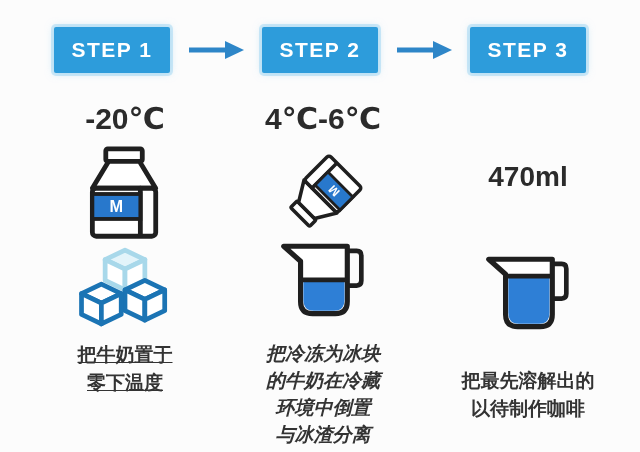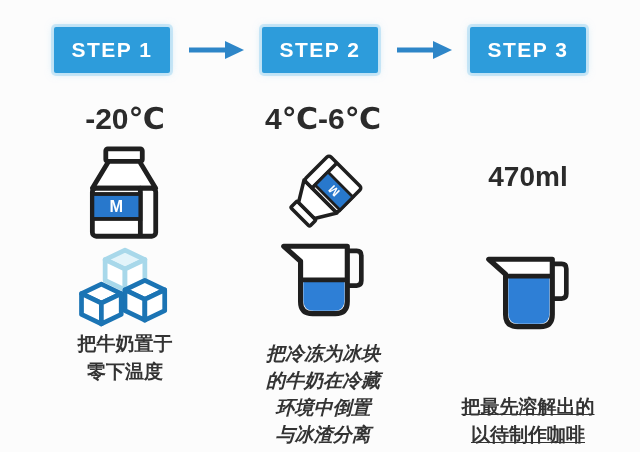--- a/index.html
+++ b/index.html
@@ -18,23 +18,23 @@
 
   
   .col{position:absolute;top:95px;display:flex;flex-direction:column;align-items:center;}
   .col1{left:40px;width:170px;}
   .col2{left:233px;width:180px;}
   .col3{left:438px;width:180px;gap:28px;}
 
   .temp{font-size:30px;font-weight:700;color:var(--text_dark,#2b2b2b);padding-top:6px;}
   .volume{font-size:28px;font-weight:700;color:var(--text_dark,#2b2b2b);margin-top:66px;}
   .caption{font-size:19px;font-weight:700;color:#333;text-align:center;line-height:28px;}
-  .col1 .caption{margin-top:0;}
+  .col1 .caption{margin-top:11px;text-decoration:underline;}
   .col2 .caption{margin-top:18px;line-height:27px;font-style:italic;}
-  .col3 .caption{margin-top:30px;text-decoration:underline;}
+  .col3 .caption{margin-top:4px;}
 
   .icon-carton{margin-top:10px;}
   .icon-ice{margin-top:4px;}
   .icon-carton-tilted{margin-top:14px;}
   .col3 .icon-jug{margin-top:28px;}
 
   
   .outline{stroke:var(--outline_dark,#1f1f1f);fill:#fff;stroke-linejoin:round;stroke-linecap:round;}
   .outline-nofill{stroke:var(--outline_dark,#1f1f1f);fill:none;stroke-linejoin:round;stroke-linecap:round;}
   .label-blue{fill:var(--label_blue,#2878CC);stroke:var(--outline_dark,#1f1f1f);stroke-width:4;}

